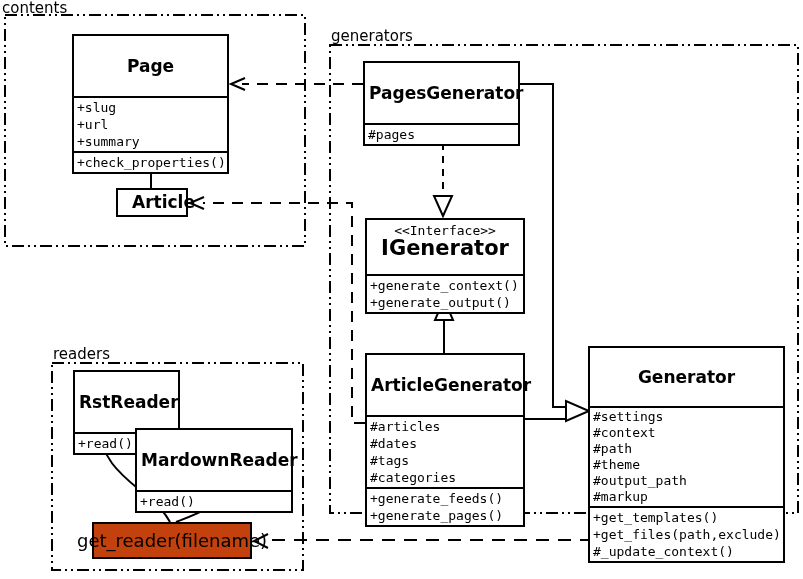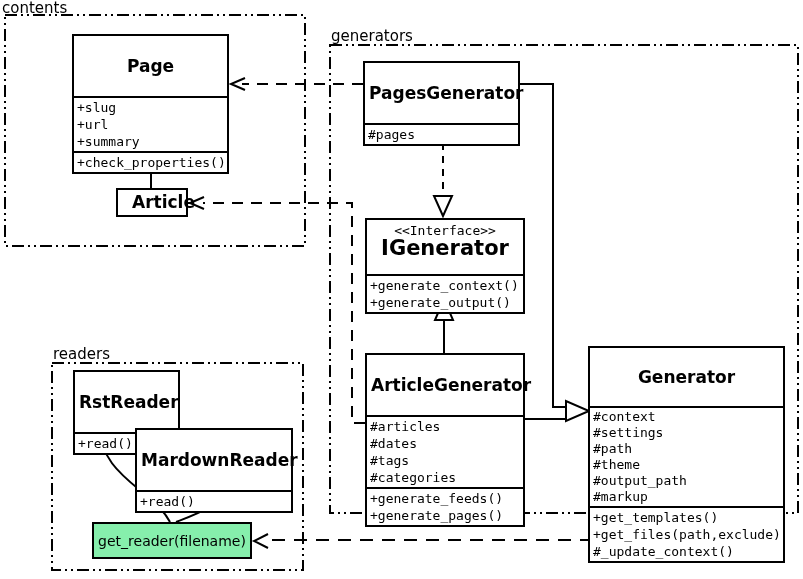--- a/index.html
+++ b/index.html
@@ -26,23 +26,23 @@
     font-family:"DejaVu Sans Mono","Liberation Mono",monospace;
     font-weight:normal; font-size:13px; line-height:15px; text-align:center;
   }
   .uml-name2 { font-weight:bold; font-size:21px; line-height:21px; text-align:center; }
   .uml-rows {
     font-family:"DejaVu Sans Mono","Liberation Mono",monospace;
     font-size:13px; line-height:17px; padding:1px 3px; white-space:nowrap;
   }
   .uml-methods { border-top:2px solid #000; }
   .plain-box {
-    position:absolute; border:2px solid #000; background:#86efac;
+    position:absolute; border:2px solid #000; background:#c2410c;
     box-sizing:border-box; display:flex; align-items:center; justify-content:center;
-    font-size:14px; white-space:nowrap;
+    font-size:18px; white-space:nowrap;
   }
 </style>
 </head>
 <body>
 
 <div id="diagram">
 
   <svg class="wires" width="803" height="579" viewBox="0 0 803 579">
 
     <rect x="5" y="15" width="300" height="231" fill="none" stroke="#000" stroke-width="2" stroke-dasharray="12 4 2 4 2 4"></rect>
@@ -144,22 +144,22 @@
     </div>
     <div class="uml-rows uml-methods">
       <div>+generate_feeds()</div>
       <div>+generate_pages()</div>
     </div>
   </div>
 
   <div class="uml-box" style="left:588px; top:322px; width:197px;margin-top:24px;">
     <div class="uml-title" style="line-height:22px;">Generator</div>
     <div class="uml-rows" style="line-height:16px;">
+      <div>#settings</div>
       <div>#context</div>
-      <div>#settings</div>
       <div>#path</div>
       <div>#theme</div>
       <div>#output_path</div>
       <div>#markup</div>
     </div>
     <div class="uml-rows uml-methods">
       <div>+get_templates()</div>
       <div>+get_files(path,exclude)</div>
       <div>#_update_context()</div>
     </div>

